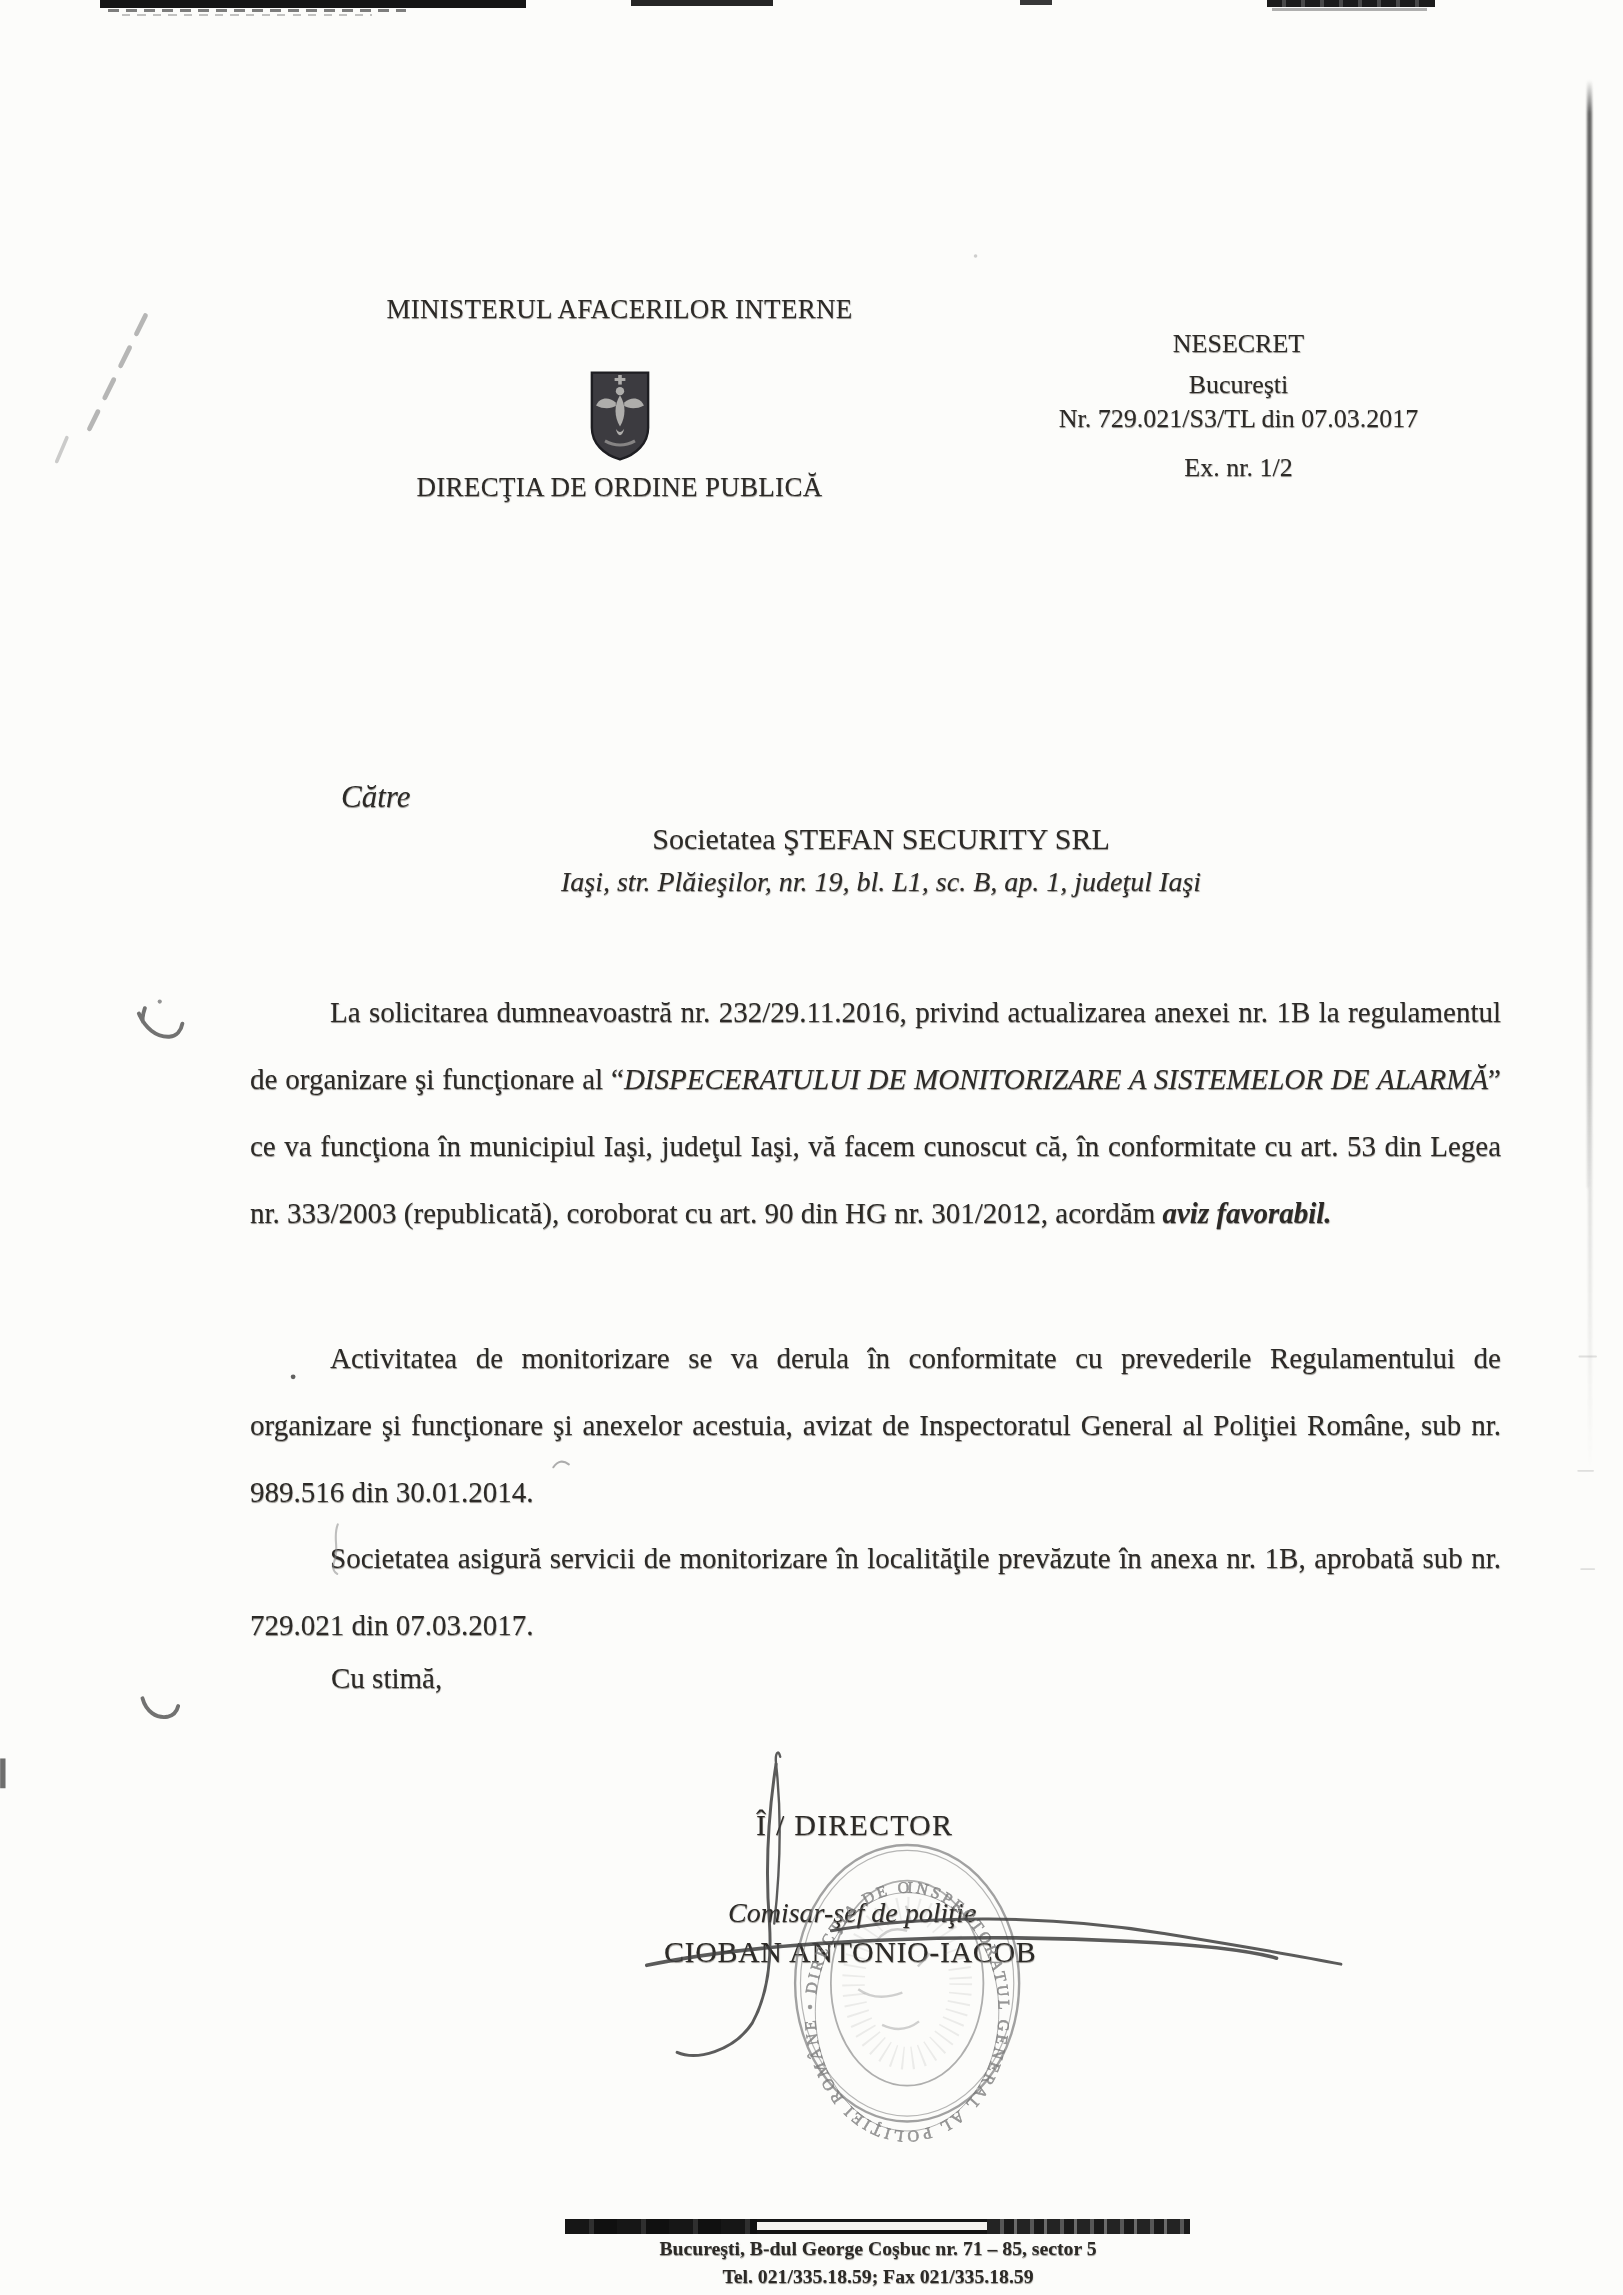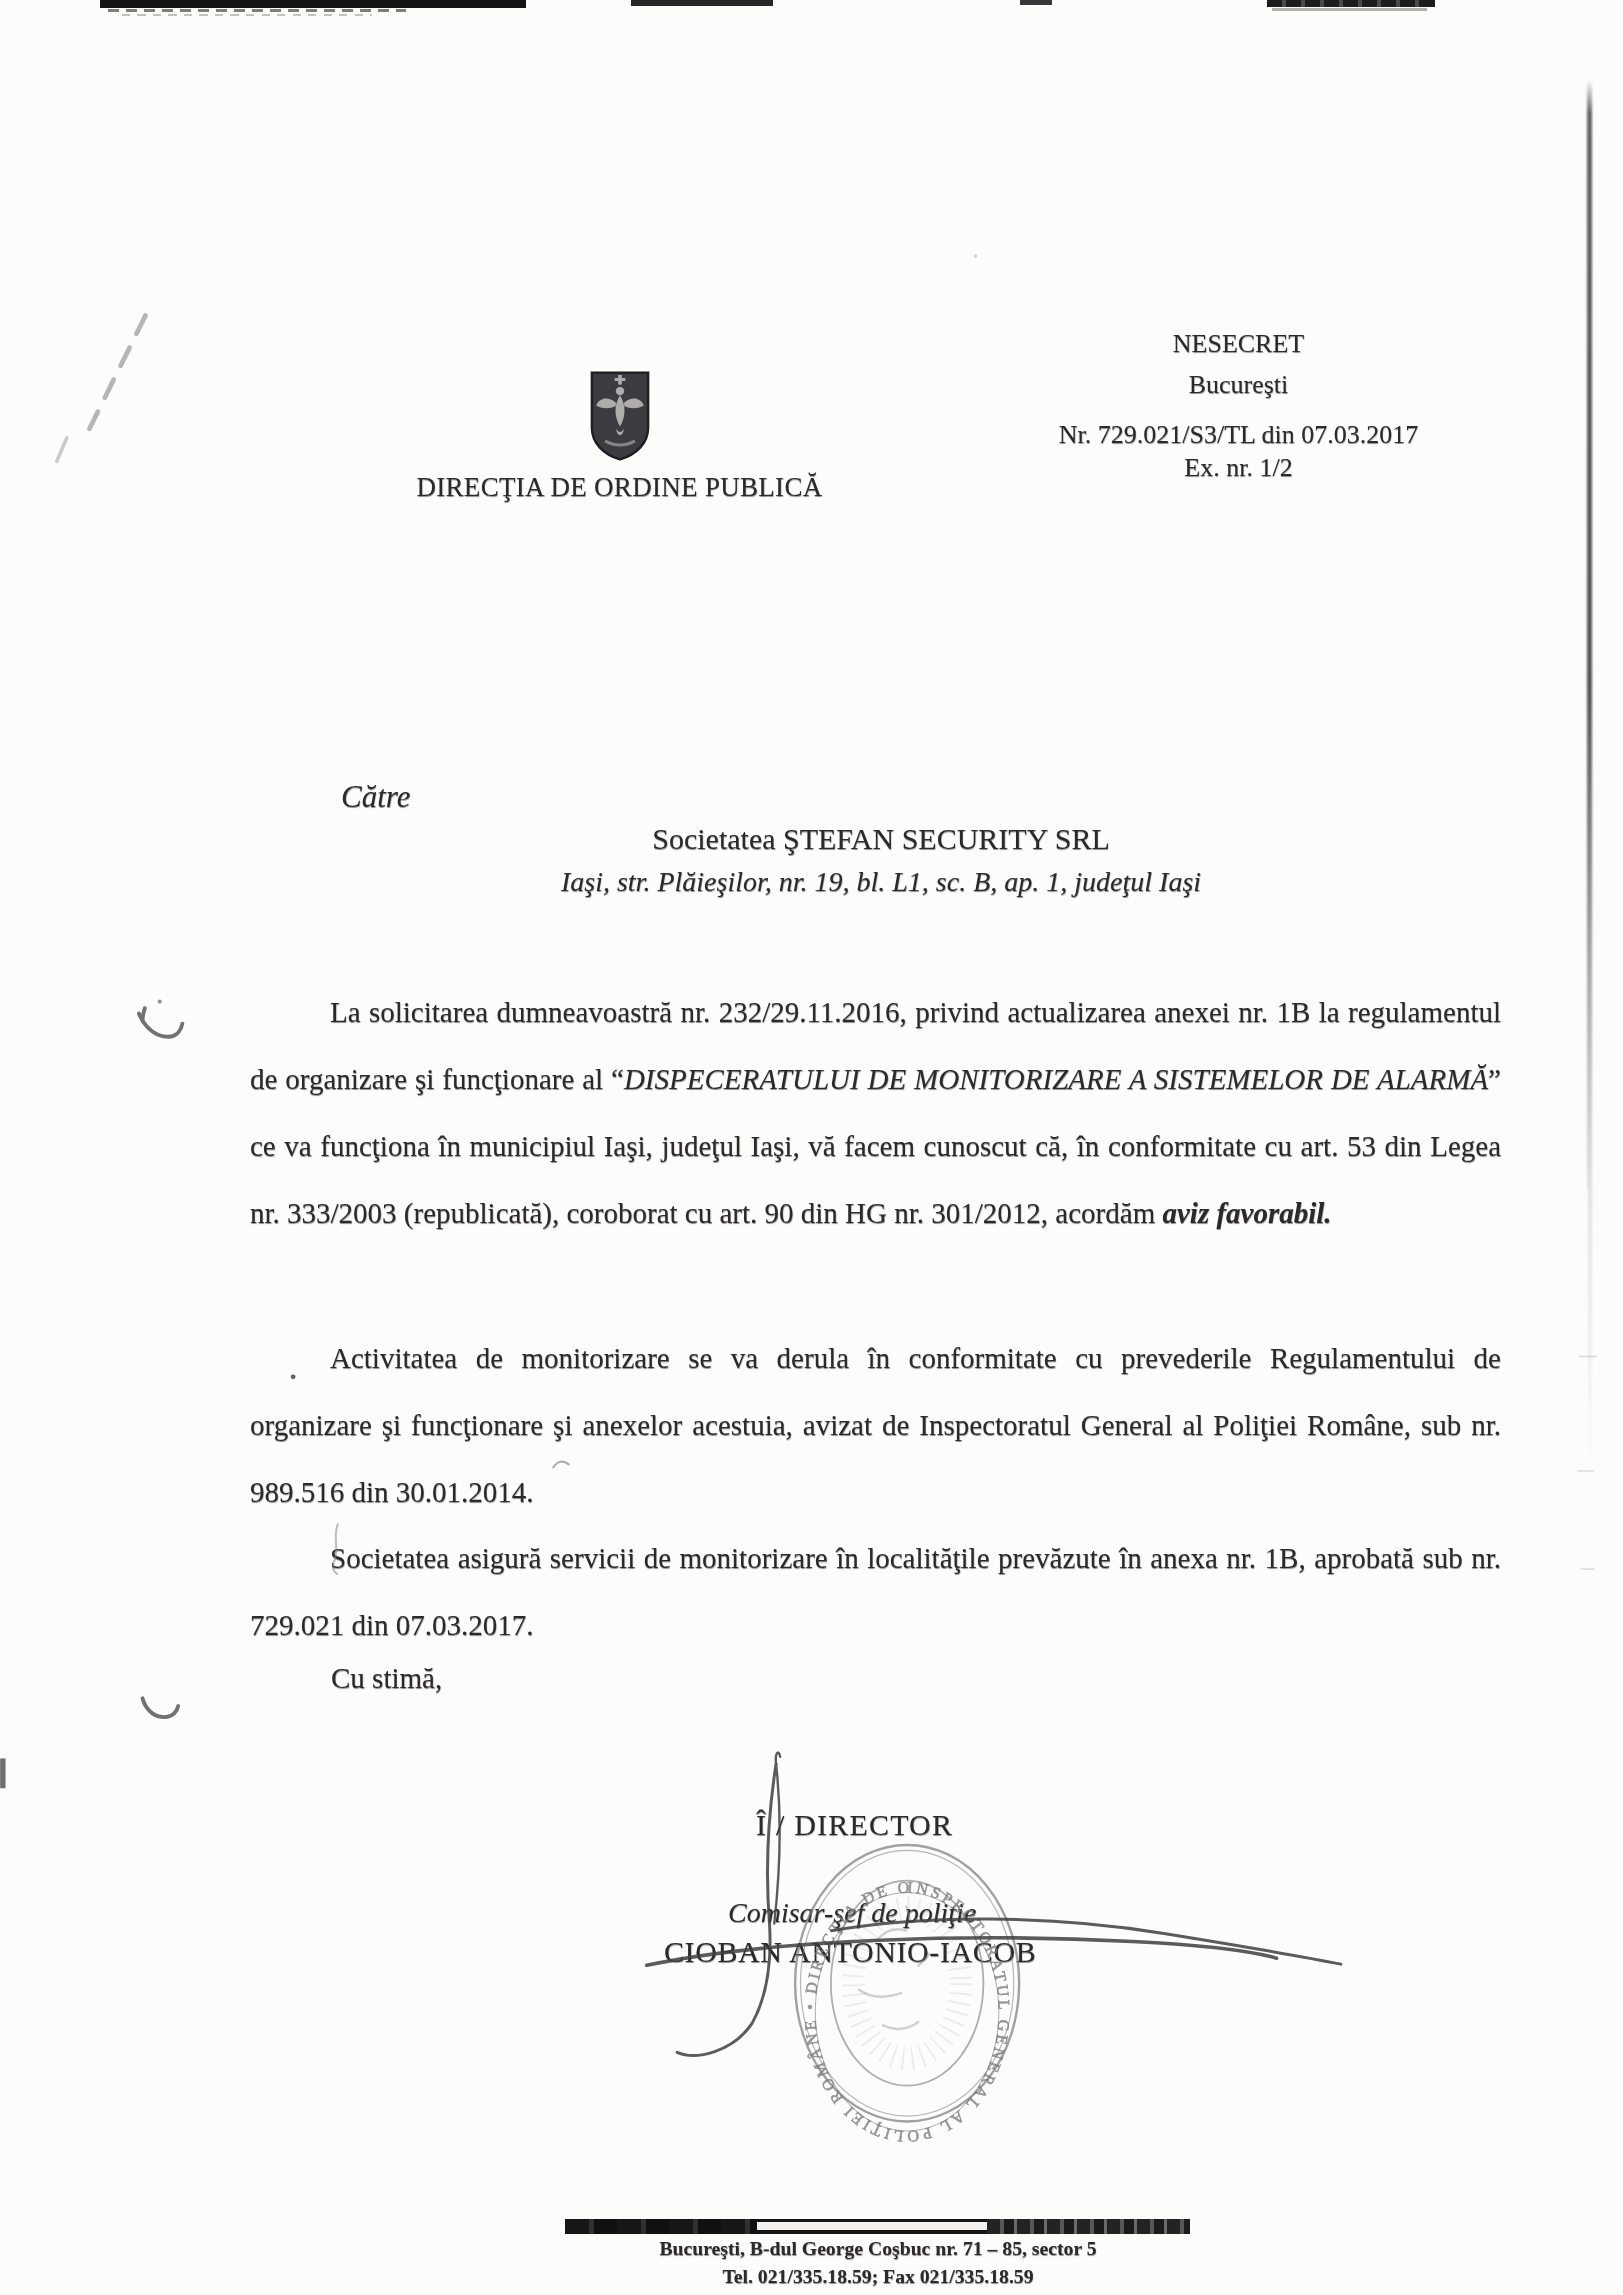--- a/index.html
+++ b/index.html
@@ -55,40 +55,41 @@
   <div class="abs" style="left:108px;top:9px;width:298px;height:3px;opacity:.65;background:repeating-linear-gradient(90deg,#3a3a3a 0 10.7px,transparent 10.7px 18px);"></div>
   <div class="abs" style="left:122px;top:13.7px;width:250px;height:2.4px;opacity:.33;background:repeating-linear-gradient(90deg,#4a4a4a 0 8.3px,transparent 8.3px 15.5px);"></div>
   <div class="abs edge-dash" style="left:631px;width:142px;height:6px;background:#262626;"></div>
   <div class="abs edge-dash" style="left:1020px;width:32px;height:5.4px;background:#383838;"></div>
   <div class="abs edge-dash" style="left:1267px;width:168px;height:7.1px;background:repeating-linear-gradient(90deg,#1c1c1c 0 15.5px,#4a4a4a 15.5px 19px);"></div>
   <div class="abs" style="left:1272px;top:8.3px;width:155px;height:2.4px;opacity:.4;background:#3d3d3d;"></div>
 
   <div class="abs right-scan-line"></div>
   <div class="abs right-scan-tail"></div>
 
+  <div class="abs ctr hdr scan" style="left:250px;top:294px;width:739px;">MINISTERUL AFACERILOR INTERNE</div>
 
   <svg style="left:587px;top:369px;" width="66" height="94" viewBox="0 0 110 157">
     <path d="M8,6 H102 V98 C102,124 82,143 55,151 C28,143 8,124 8,98 Z" fill="#3c3b40" stroke="#1e1e22" stroke-width="4"></path>
     <g fill="#d5d3cf" opacity="0.75">
       <rect x="52" y="10" width="6" height="16"></rect>
       <rect x="46" y="15" width="18" height="5"></rect>
       <circle cx="55" cy="37" r="7"></circle>
       <path d="M55,44 C45,60 45,80 55,96 C65,80 65,60 55,44 Z"></path>
       <path d="M48,56 C35,45 21,48 15,61 C28,68 41,66 48,62 Z"></path>
       <path d="M62,56 C75,45 89,48 95,61 C82,68 69,66 62,62 Z"></path>
       <path d="M48,100 C51,114 59,114 62,100 C58,107 52,107 48,100 Z"></path>
     </g>
     <path d="M30,120 Q55,134 80,120" stroke="#cfcdc8" stroke-width="5" fill="none" opacity="0.5"></path>
   </svg>
 
   <div class="abs ctr hdr scan" style="left:250px;top:472px;width:739px;">DIRECŢIA DE ORDINE PUBLICĂ</div>
 
   <div class="abs ctr rcol scan" style="left:1036px;top:329px;width:405px;">NESECRET</div>
   <div class="abs ctr rcol scan" style="left:1036px;top:370px;width:405px;">Bucureşti</div>
-  <div class="abs ctr rcol scan" style="left:1036px;top:420px;width:405px;">Nr. 729.021/S3/TL din 07.03.2017</div>
+  <div class="abs ctr rcol scan" style="left:1036px;top:404px;width:405px;">Nr. 729.021/S3/TL din 07.03.2017</div>
   <div class="abs ctr rcol scan" style="left:1036px;top:453px;width:405px;">Ex. nr. 1/2</div>
 
   <div class="abs it scan" style="left:341px;top:779px;font-size:31px;">Către</div>
   <div class="abs ctr scan" style="left:421px;top:822px;width:920px;font-size:30px;white-space:nowrap;">Societatea ŞTEFAN SECURITY SRL</div>
   <div class="abs ctr it scan" style="left:421px;top:866px;width:920px;font-size:28px;white-space:nowrap;">Iaşi, str. Plăieşilor, nr. 19, bl. L1, sc. B, ap. 1, judeţul Iaşi</div>
 
   <div class="abs body-par scan" style="top:979px;">
     <span>La solicitarea dumneavoastră nr. 232/29.11.2016, privind actualizarea anexei nr. 1B la regulamentul de organizare şi funcţionare al “</span><i>DISPECERATULUI DE MONITORIZARE A SISTEMELOR DE ALARMĂ</i><span>” ce va funcţiona în municipiul Iaşi, judeţul Iaşi, vă facem cunoscut că, în conformitate cu art. 53 din Legea nr. 333/2003 (republicată), coroborat cu art. 90 din HG nr. 301/2012, acordăm </span><span class="bold-it">aviz favorabil.</span>
   </div>
   <div class="abs body-par scan" style="top:1325px;">Activitatea de monitorizare se va derula în conformitate cu prevederile Regulamentului de organizare şi funcţionare şi anexelor acestuia, avizat de Inspectoratul General al Poliţiei Române, sub nr. 989.516 din 30.01.2014.</div>

